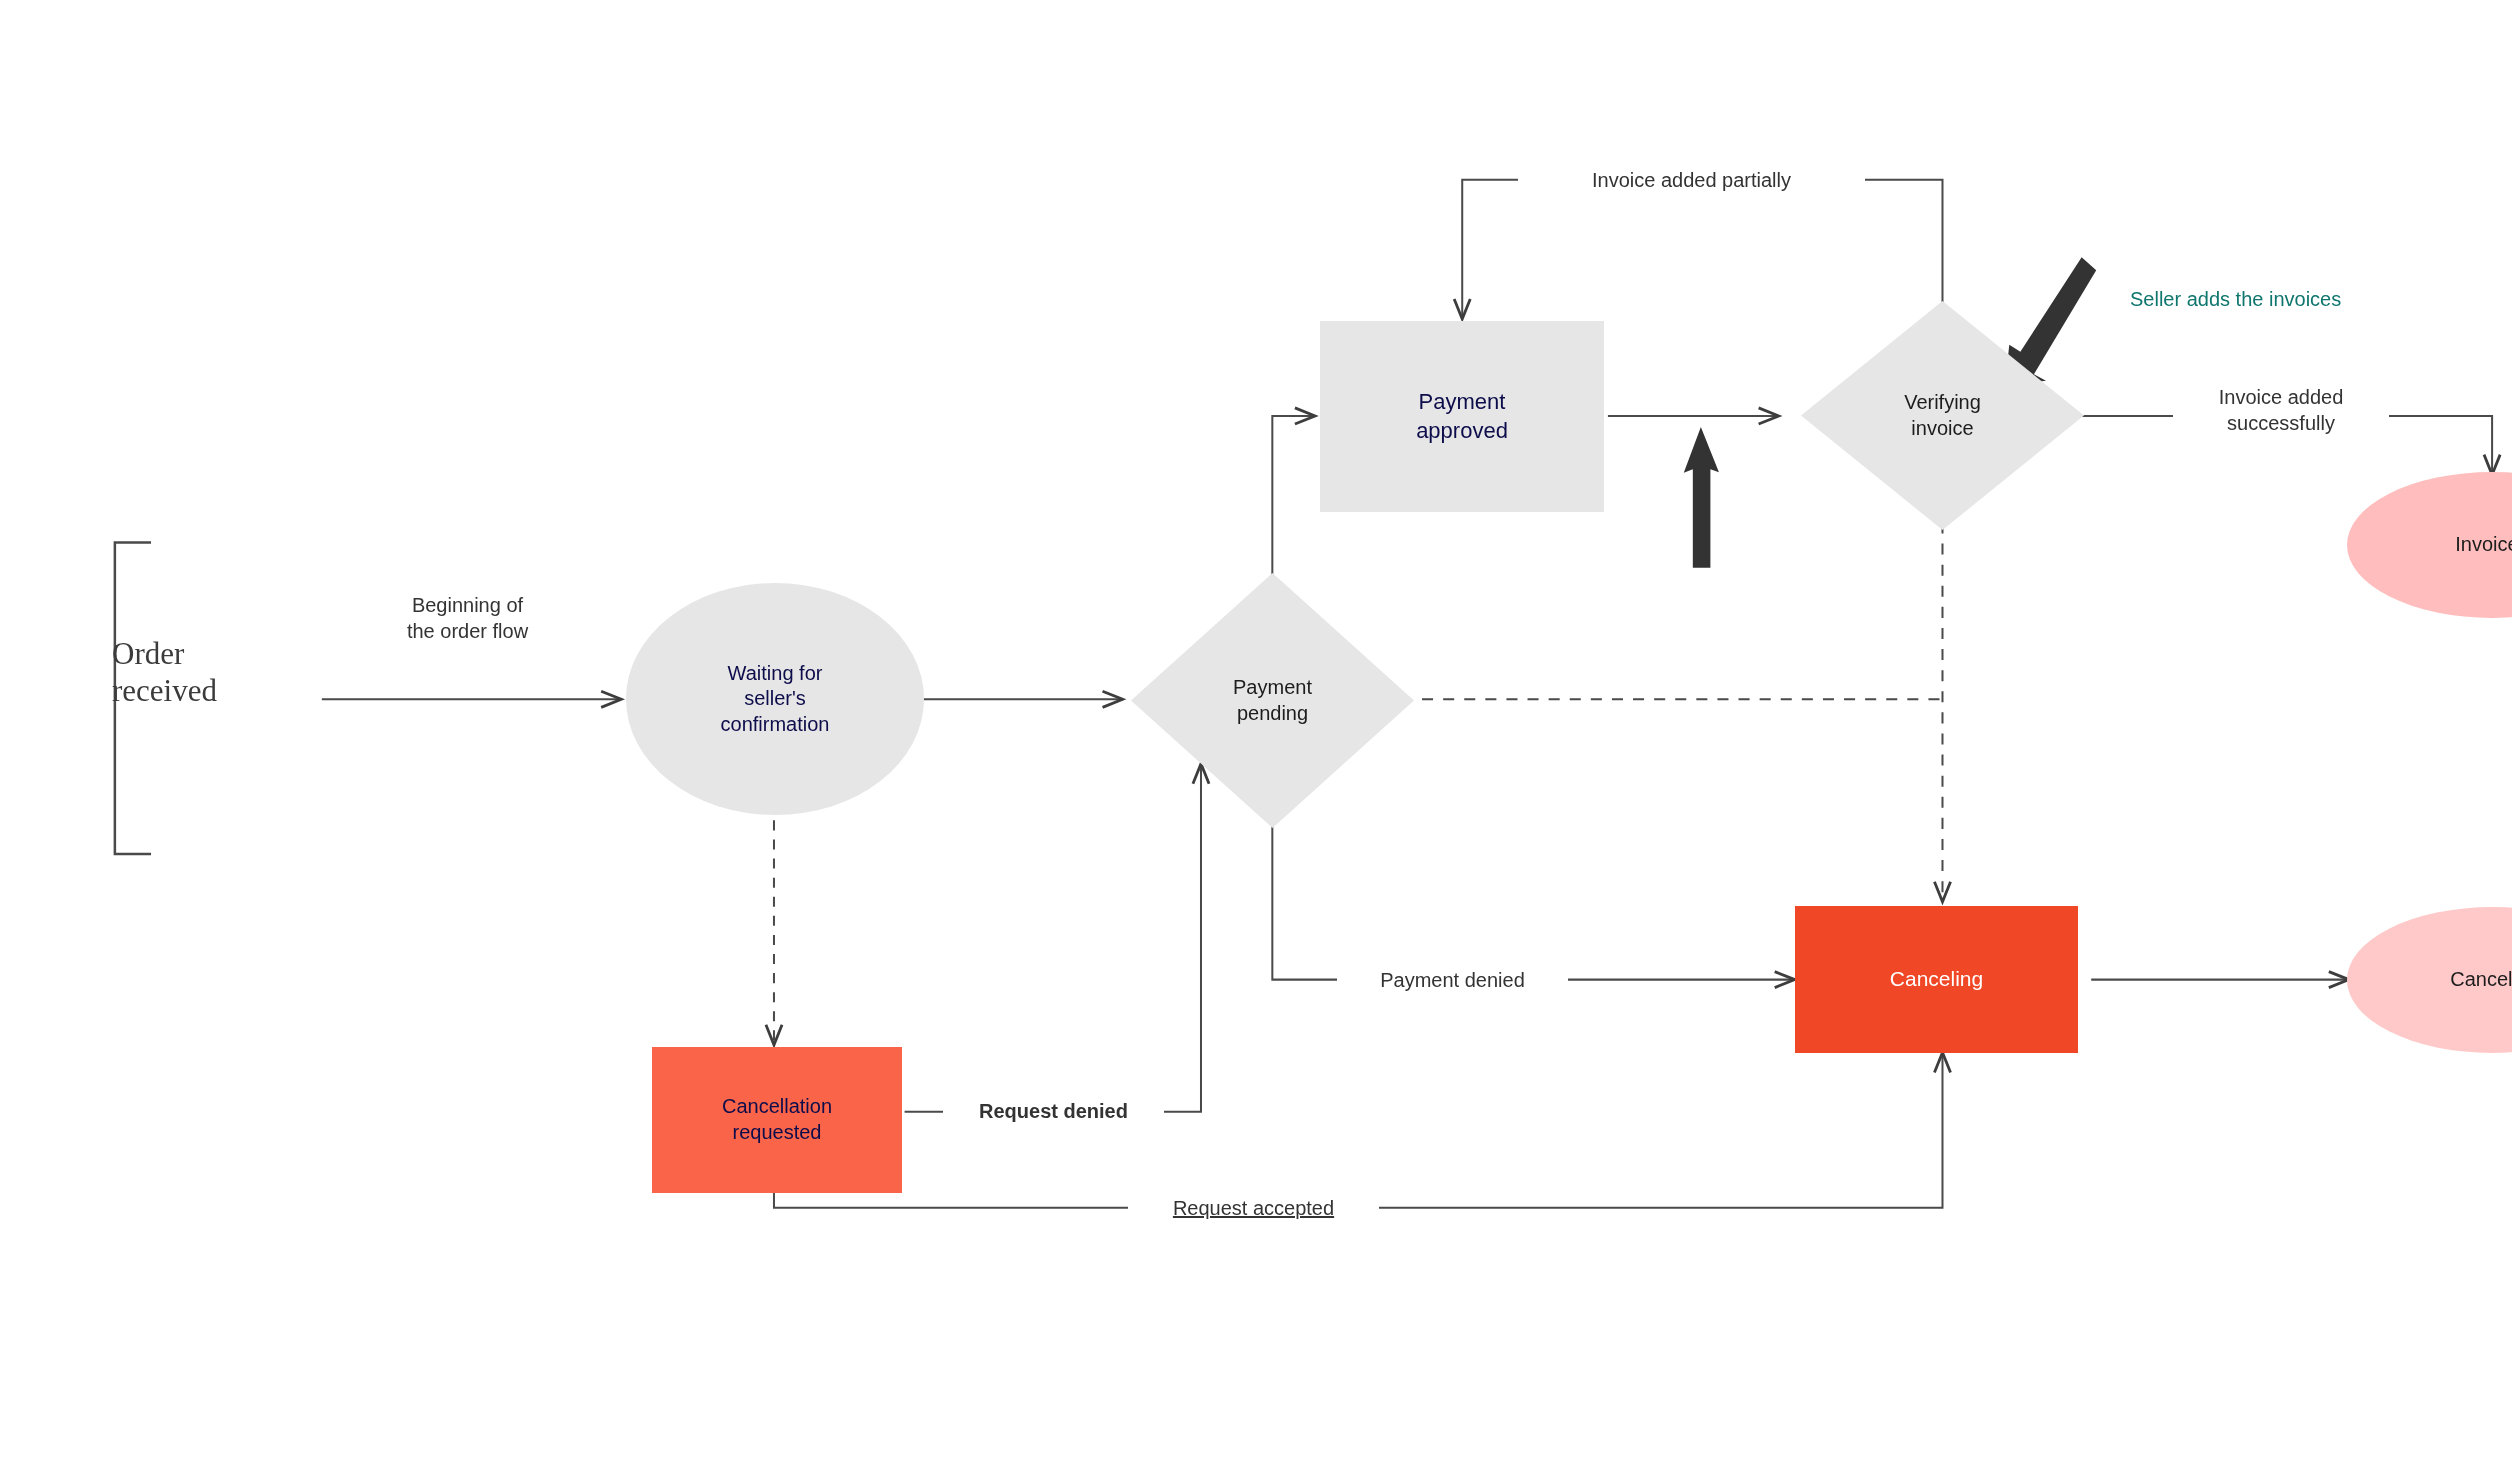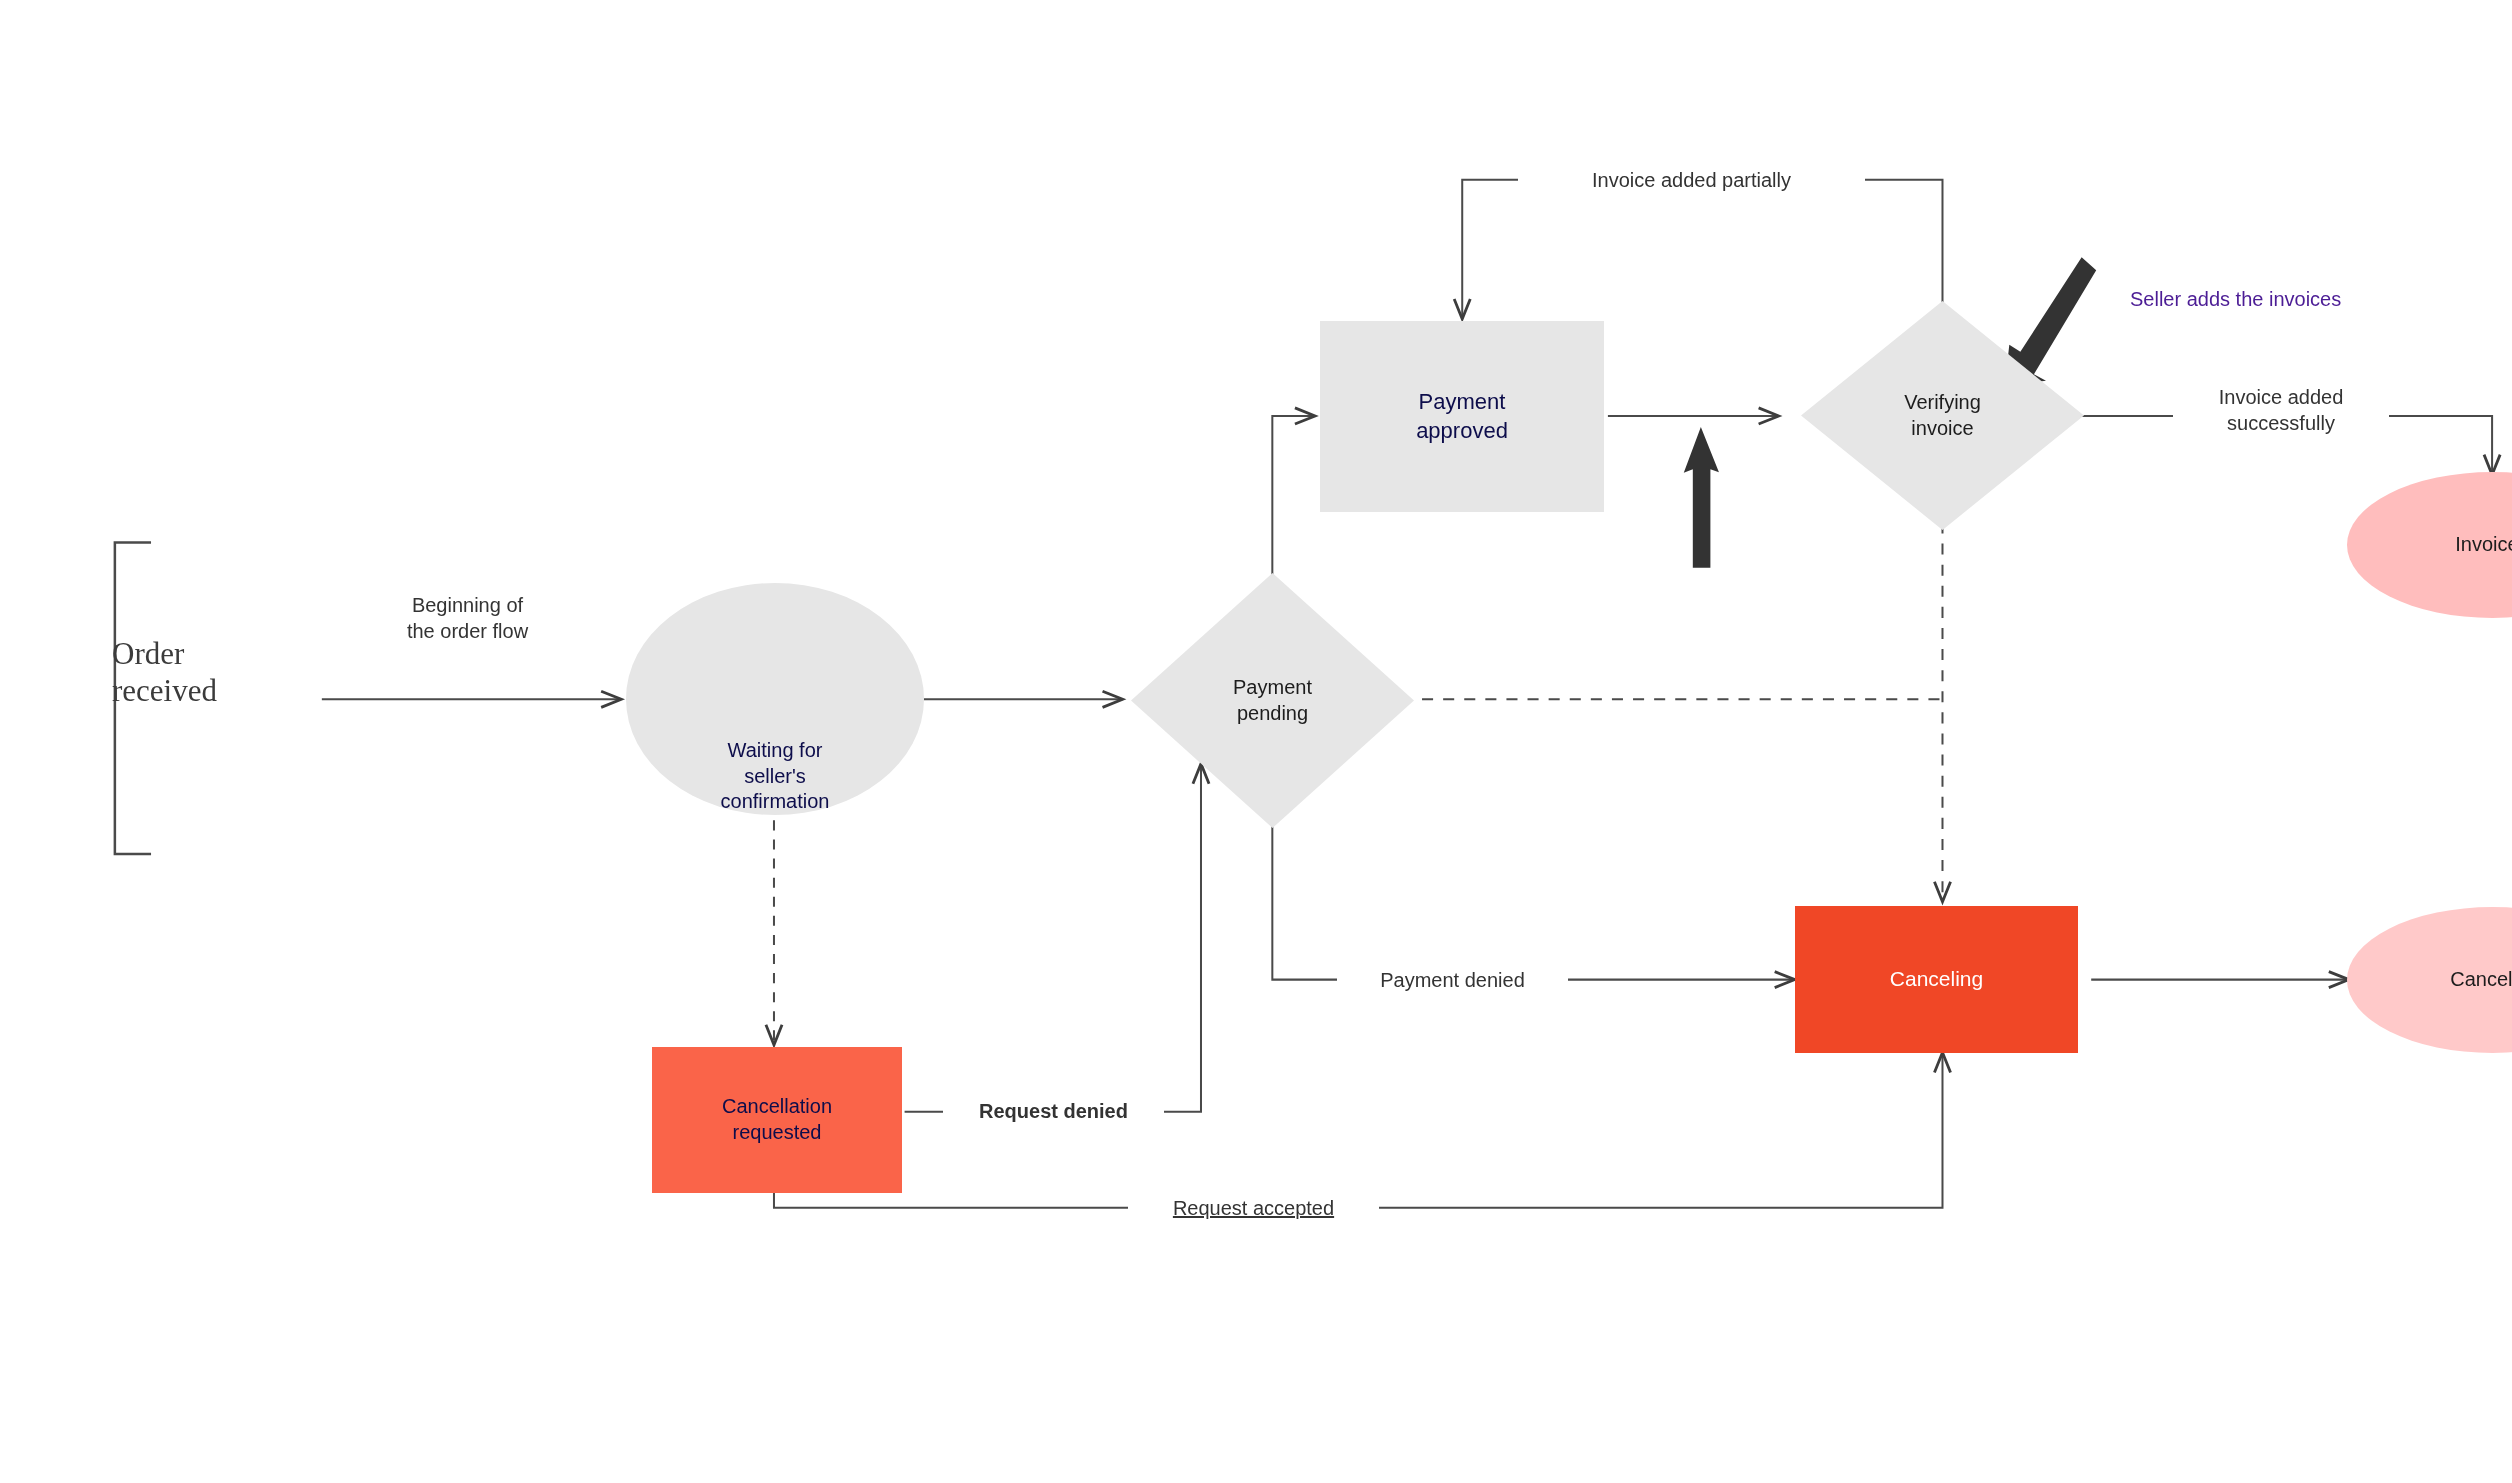--- a/index.html
+++ b/index.html
@@ -9,21 +9,21 @@
   svg.layer{position:absolute;left:0;top:0;width:2723px;height:1483px;overflow:visible;}
 
   .node{position:absolute;display:flex;align-items:center;justify-content:center;
         text-align:center;line-height:1.28;box-sizing:border-box;}
   .node span{display:block;white-space:pre-line;}
 
   .n-ellipse{border-radius:50%;}
   .edge-label{position:absolute;display:flex;align-items:center;justify-content:center;
        text-align:center;line-height:1.3;color:#333;background:#fff;padding:0 7px;
        box-sizing:border-box;white-space:pre-line;}
-  .annot{position:absolute;text-align:center;line-height:1.32;color:#4c1d95;white-space:pre-line;}
+  .annot{position:absolute;text-align:center;line-height:1.32;color:#0f766e;white-space:pre-line;}
   .annot .b{font-weight:bold;}
   .start-label{position:absolute;color:#3b3b3b;line-height:1.18;white-space:pre-line;}
 </style>
 </head>
 <body>
 
 <div id="stage">
 
   <svg class="layer" viewBox="0 0 5419 2952">
     <defs>
@@ -71,21 +71,21 @@
     </g>
 
     <g fill="#333333">
       <path d="M4172,538 L4048,745 L4072,758 L3990,768 L3999,686 L4021,700 L4143,512 Z"></path>
     </g>
   </svg>
 
   <div class="start-label" style="left:112px;top:636px;width:191px;font-size:31px;font-family:Liberation Serif, serif;">Order
 received</div>
 
-  <div class="node" style="left:626px;top:583px;width:298px;height:232px;background:#E6E6E6;border-radius:50%;color:#0D0D4B;font-size:20px;align-items:flex-end;">
+  <div class="node" style="left:626px;top:583px;width:298px;height:232px;background:#E6E6E6;border-radius:50%;color:#0D0D4B;font-size:20px;">
     <span>Waiting for
 seller's
 confirmation</span>
   </div>
 
   <div class="node" style="left:1131px;top:573px;width:283px;height:255px;color:#1D1D1D;font-size:20px;
               background:#E6E6E6;clip-path:polygon(50% 0,100% 50%,50% 100%,0 50%);">
     <span>Payment
 pending</span>
   </div>

